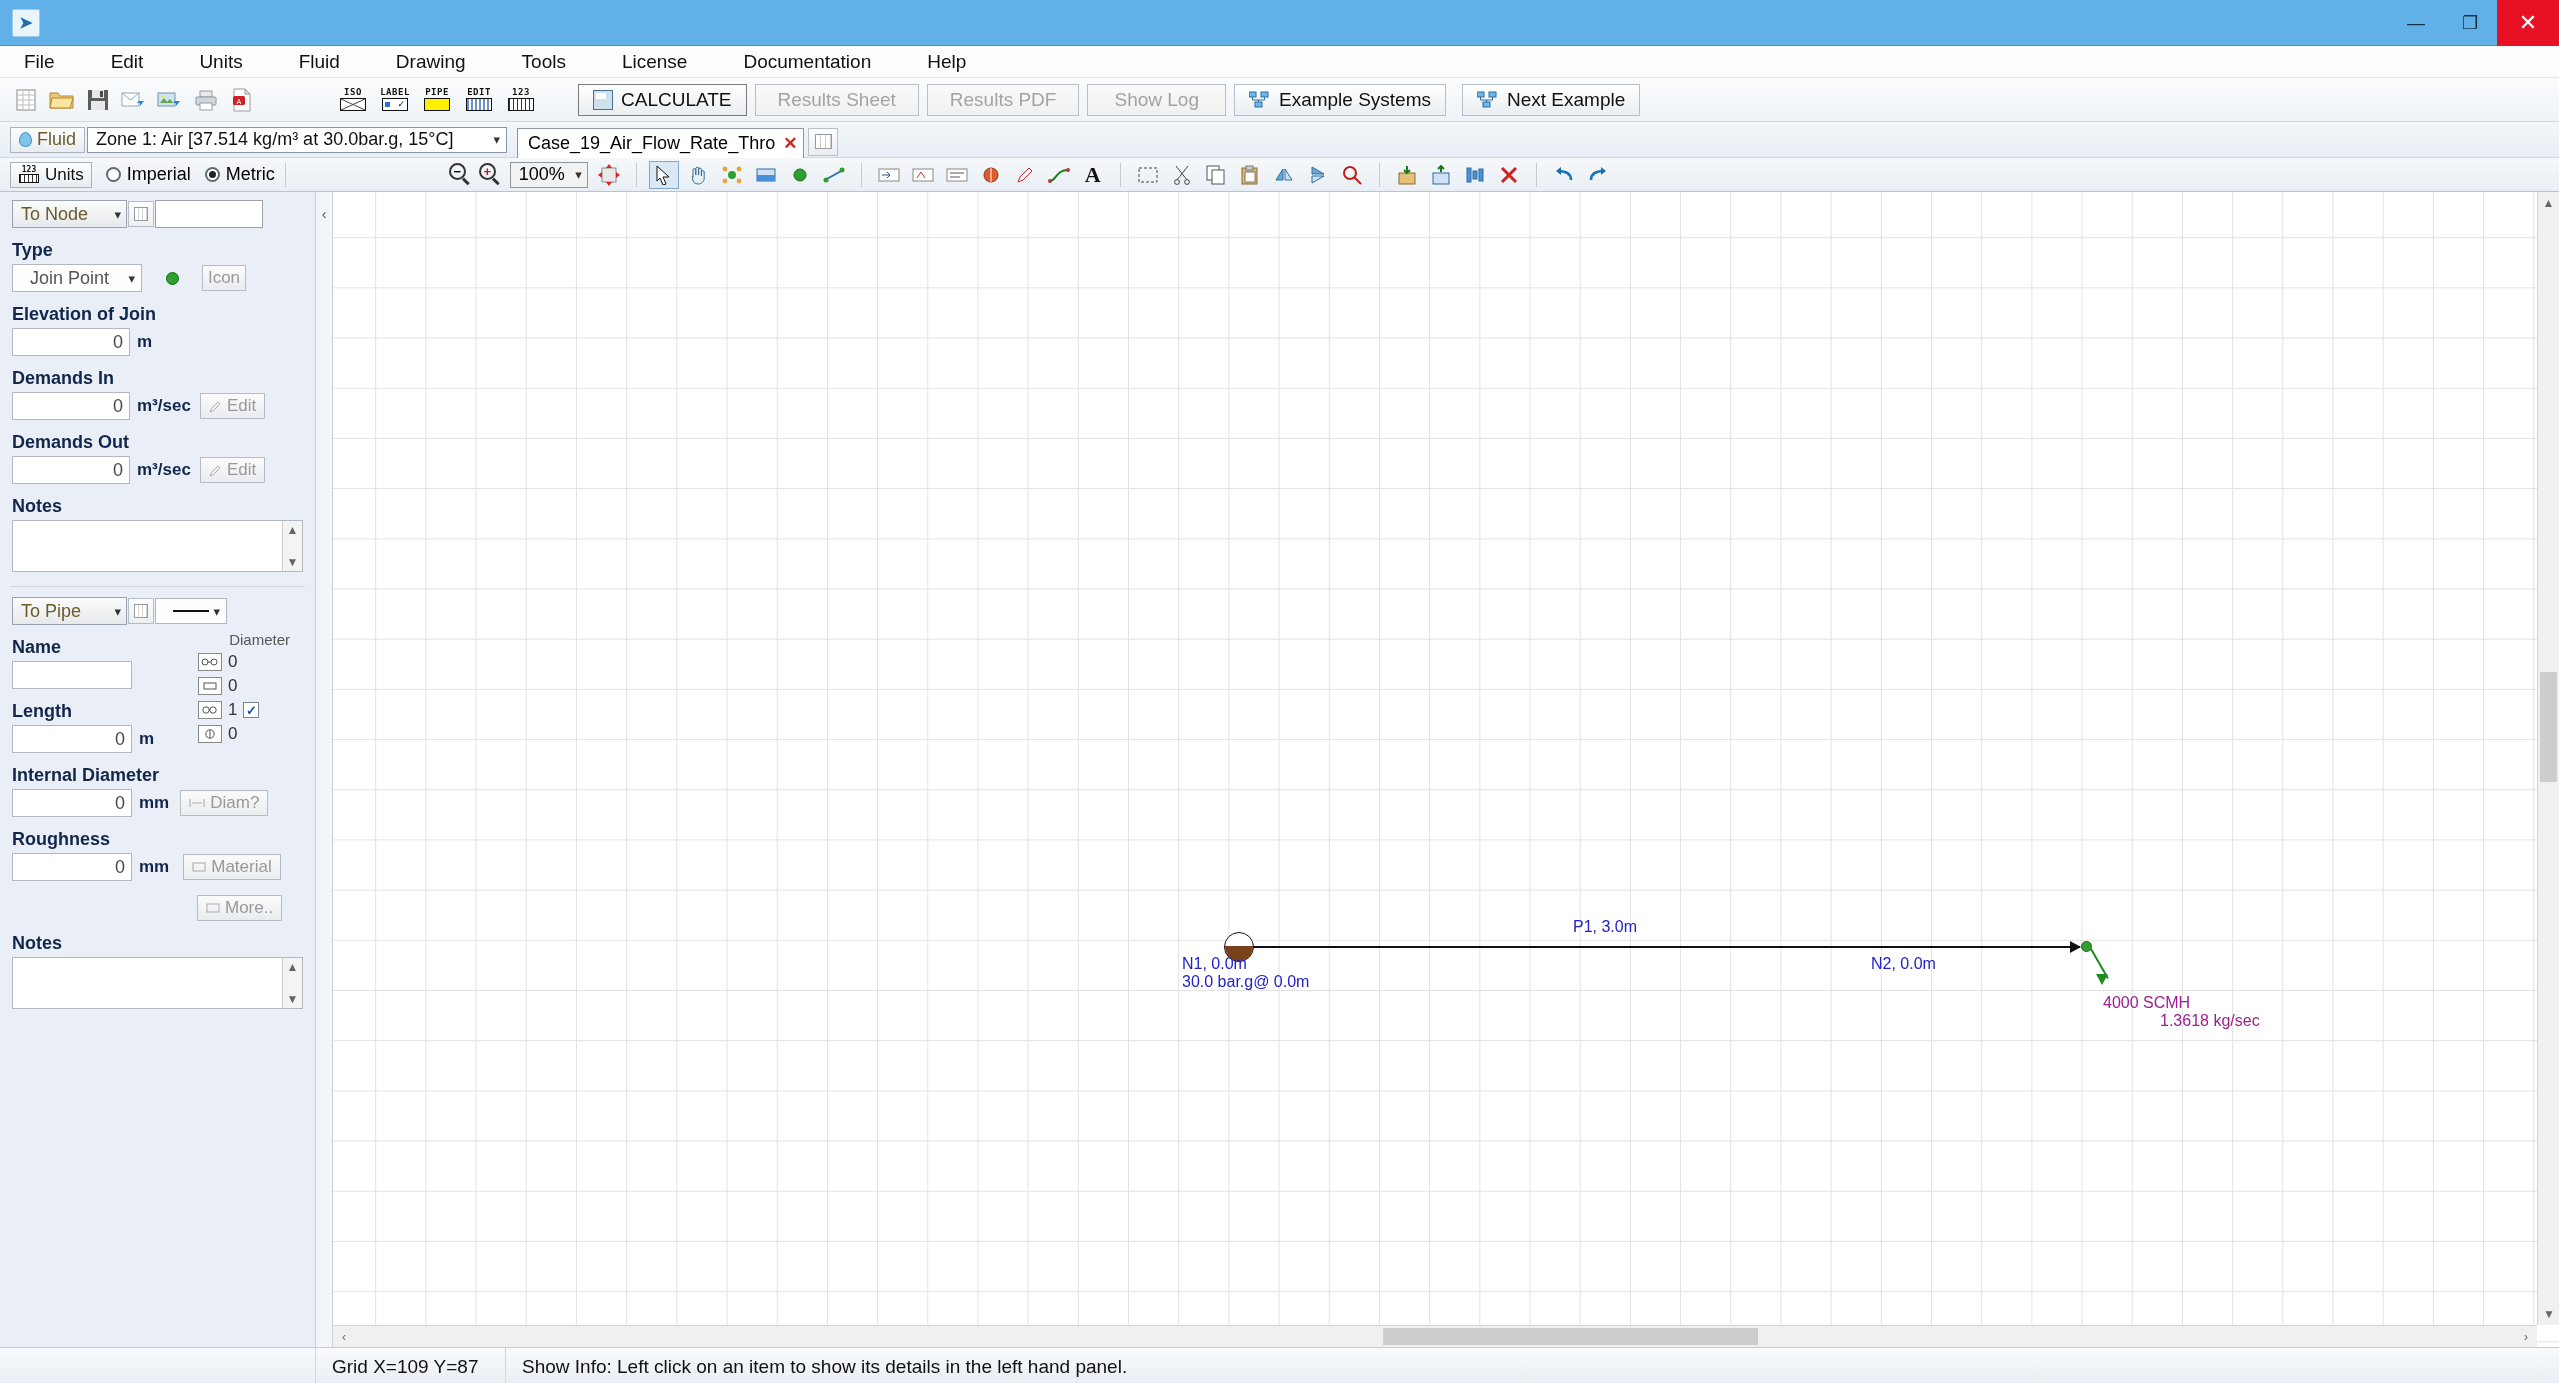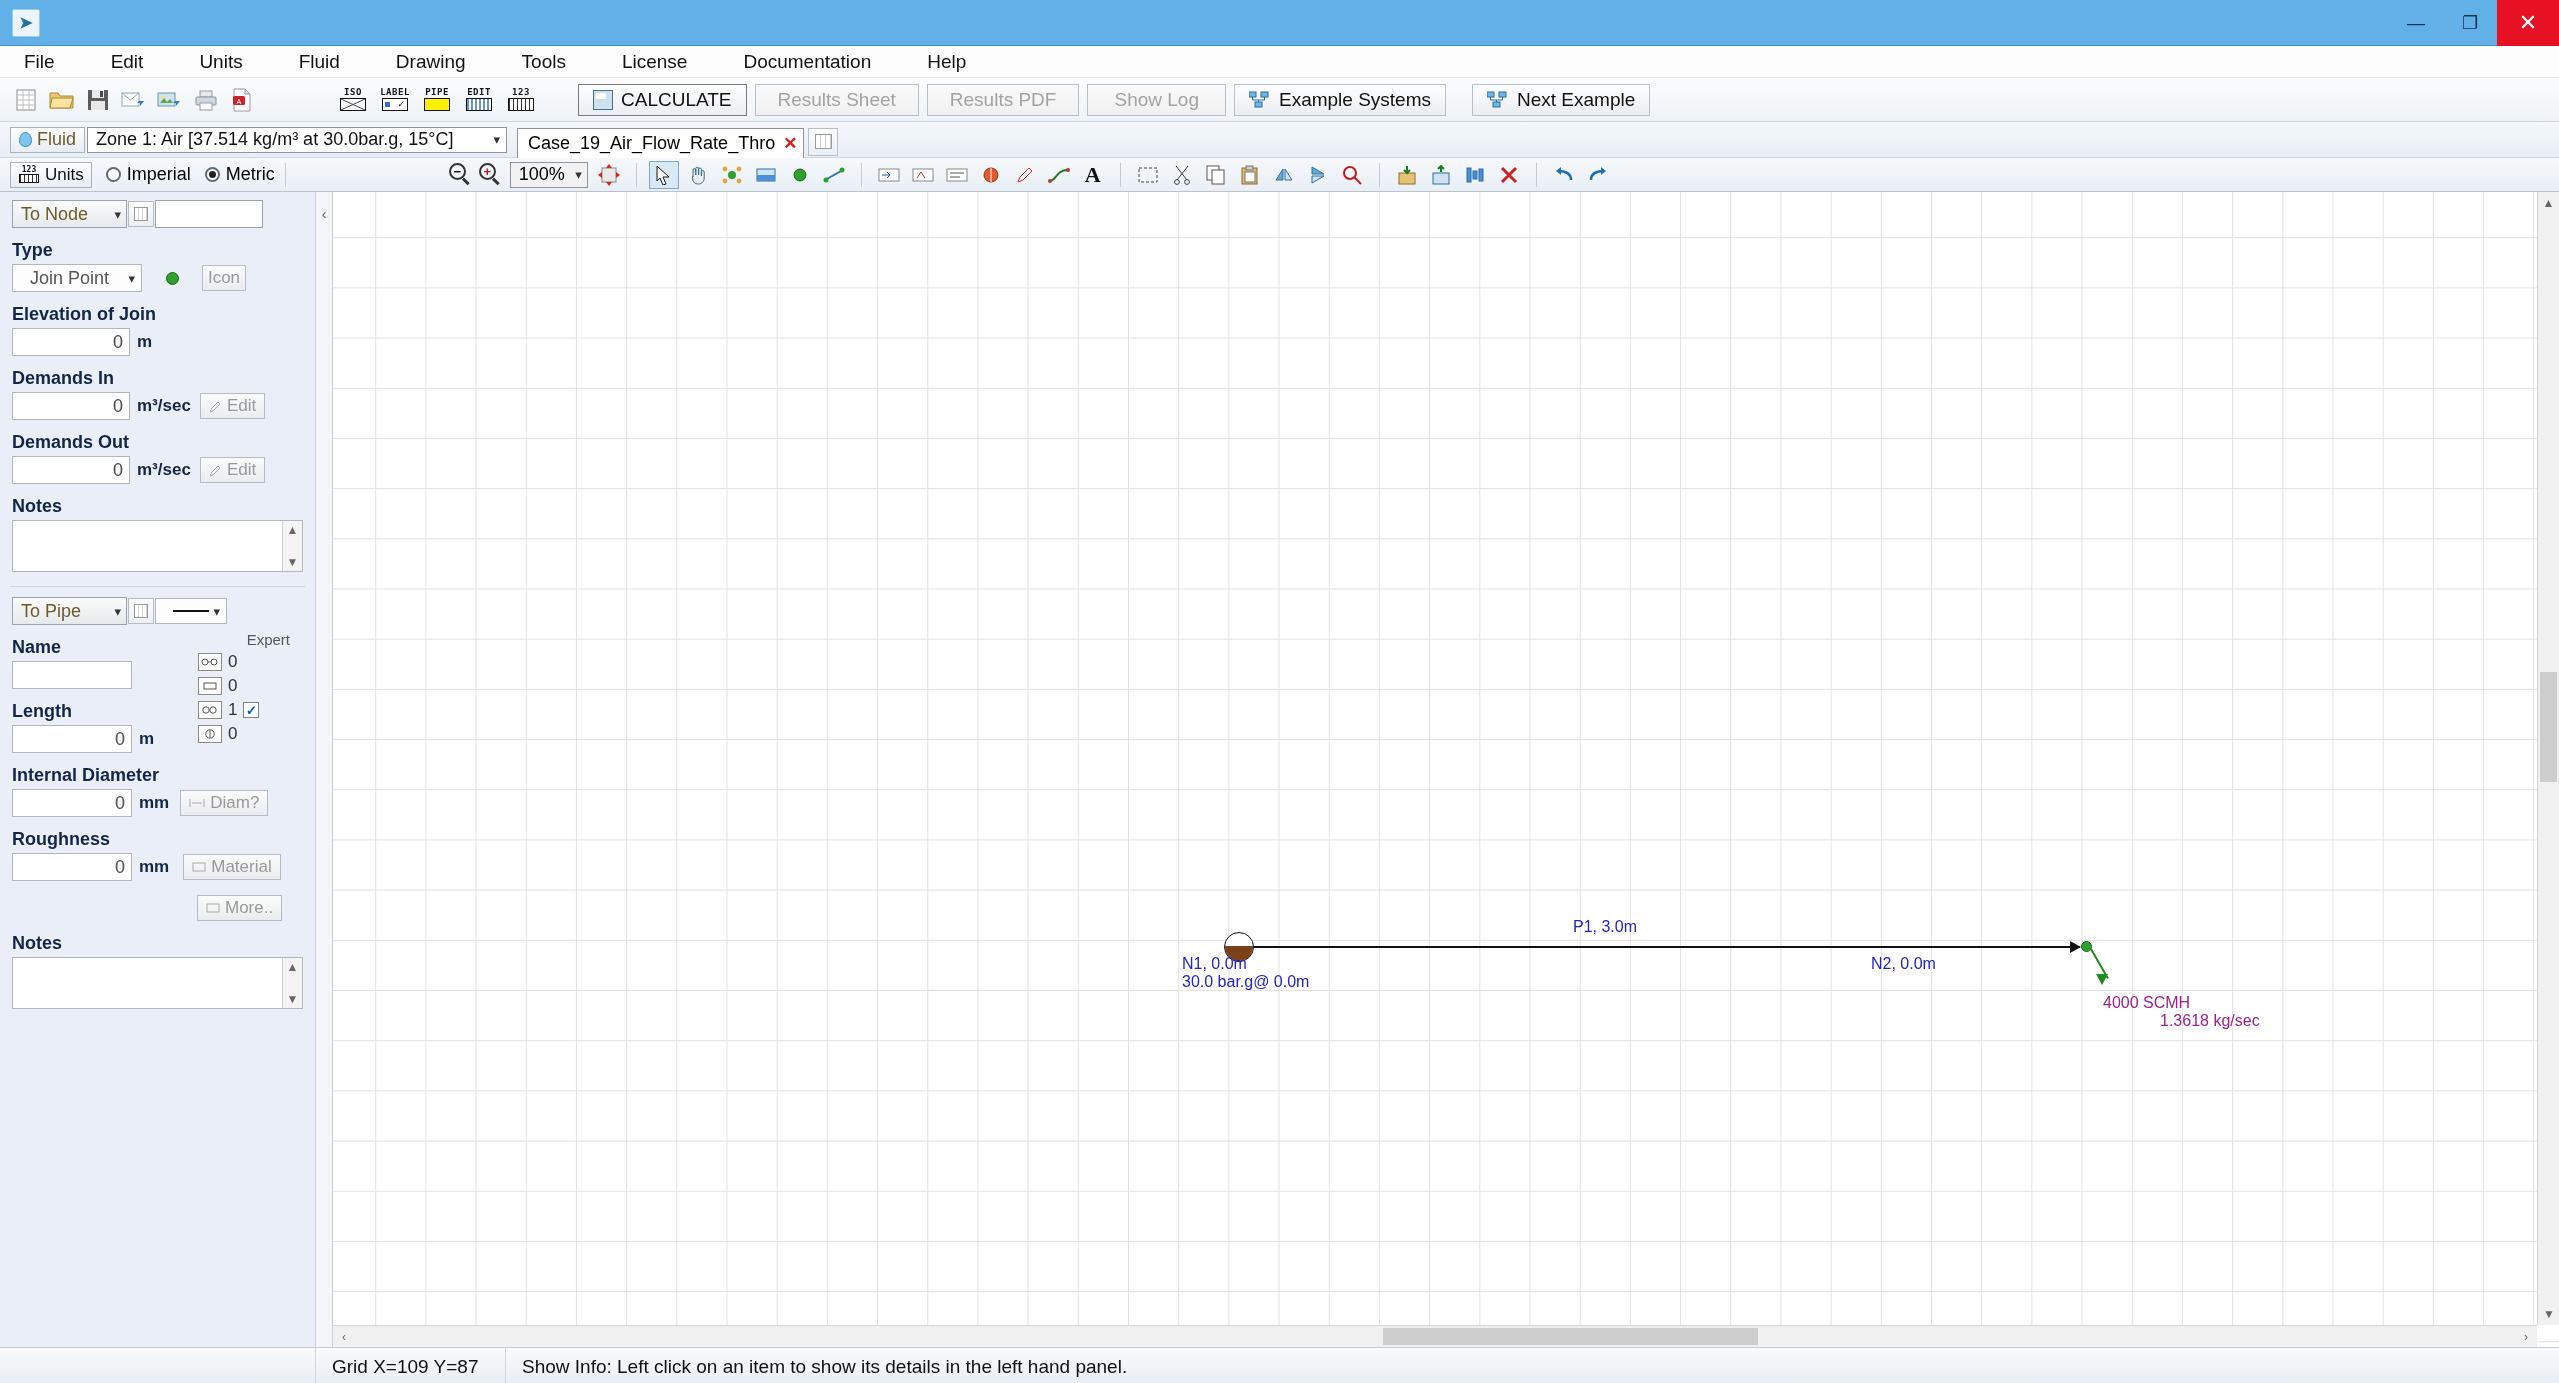--- a/index.html
+++ b/index.html
@@ -357,21 +357,21 @@
     <span class="ex-ico">
       <svg width="22" height="18" viewBox="0 0 22 18">
           <rect x="0" y="1" width="7" height="5" fill="#6fb6e8" stroke="#2d6e9e"></rect>
         <rect x="12" y="1" width="7" height="5" fill="#6fb6e8" stroke="#2d6e9e"></rect>
         <rect x="6" y="11" width="7" height="5" fill="#6fb6e8" stroke="#2d6e9e"></rect>
         <path d="M3.5 6v3h12V6M9.5 9v2" stroke="#2d6e9e" fill="none"></path>
         </svg>
     </span>
     <span>Example Systems</span>
   </div>
-  <div class="big-btn" style="margin-left:26px;">
+  <div class="big-btn" style="margin-left:16px;">
     <span class="ex-ico">
       <svg width="22" height="18" viewBox="0 0 22 18">
           <rect x="0" y="1" width="7" height="5" fill="#6fb6e8" stroke="#2d6e9e"></rect>
         <rect x="12" y="1" width="7" height="5" fill="#6fb6e8" stroke="#2d6e9e"></rect>
         <rect x="6" y="11" width="7" height="5" fill="#6fb6e8" stroke="#2d6e9e"></rect>
         <path d="M3.5 6v3h12V6M9.5 9v2" stroke="#2d6e9e" fill="none"></path>
         </svg>
     </span>
     <span>Next Example</span>
   </div>
@@ -697,21 +697,21 @@
         <div class="lp-row">
           <div class="lp-field" style="width:120px;justify-content:flex-start;padding-left:6px;"></div>
         </div>
         <div class="lp-label">Length</div>
         <div class="lp-row">
           <div class="lp-field" style="width:120px;">0</div>
           <span class="unit">m</span>
         </div>
       </div>
       <div style="width:110px;padding-top:6px;">
-        <div style="font-size:15px;color:#555;text-align:right;padding-right:18px;margin-bottom:4px;">Expert</div>
+        <div style="font-size:15px;color:#555;text-align:right;padding-right:18px;margin-bottom:4px;">Diameter</div>
         <div class="cnt-row">
           <span class="cnt-ico">
             <svg width="18" height="12" viewBox="0 0 18 12">
                 <circle cx="4" cy="6" r="3" fill="none" stroke="#555"></circle>
               <circle cx="13" cy="6" r="3" fill="none" stroke="#555"></circle>
                 <line x1="7" y1="6" x2="10" y2="6" stroke="#555"></line>
               </svg>
           </span>
           <span class="cnt-num">0</span>
         </div>

